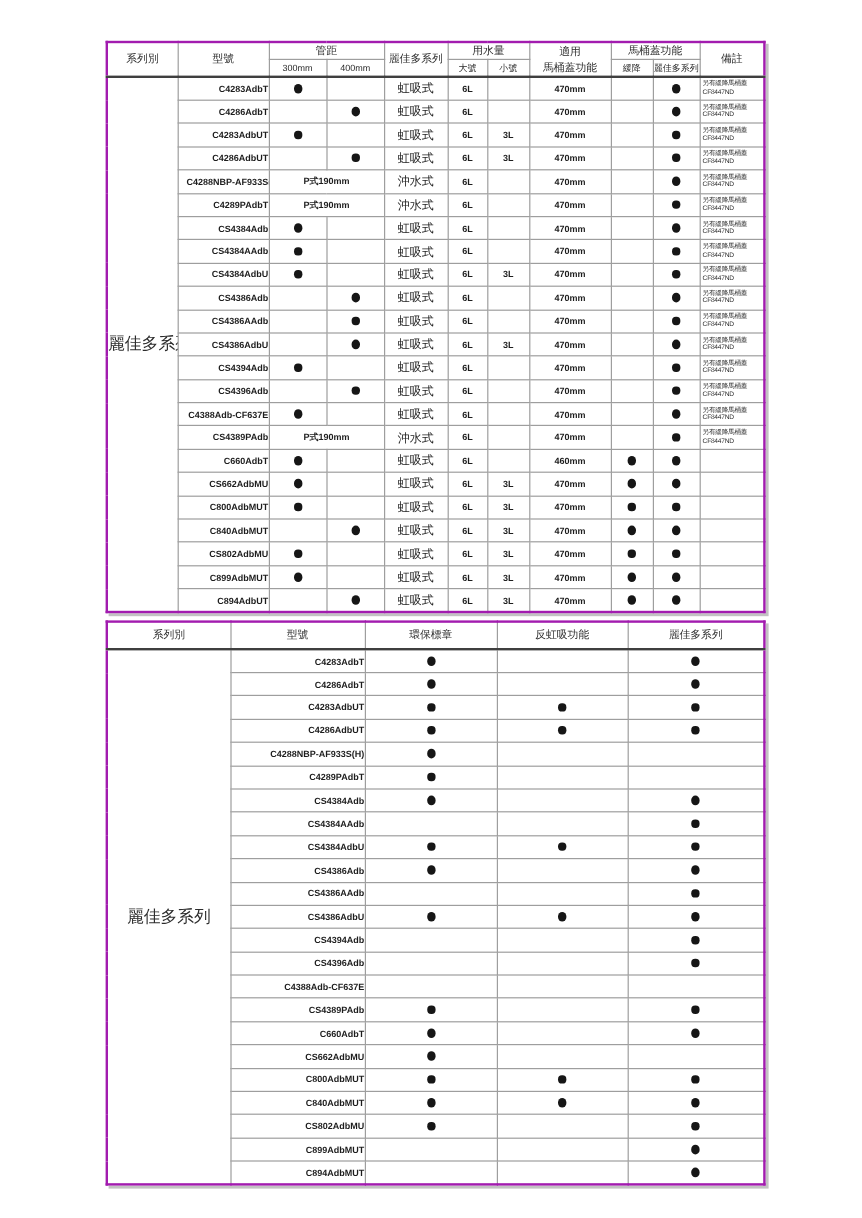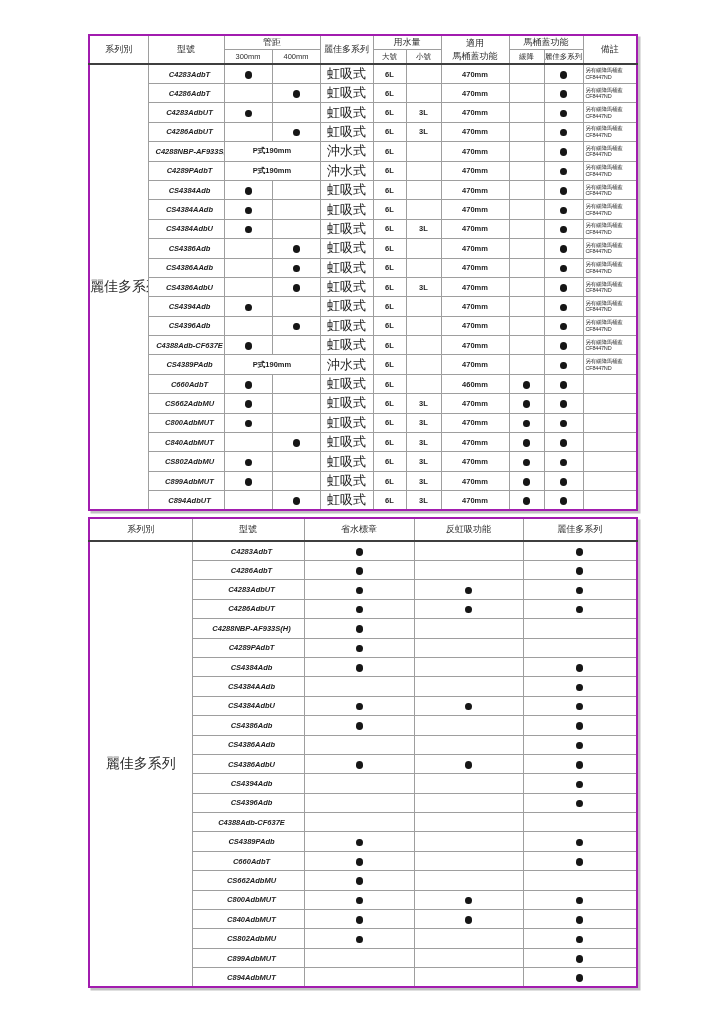--- a/index.html
+++ b/index.html
@@ -14,23 +14,23 @@
 
   th, td { border:1px solid #9e9e9e; text-align:center; vertical-align:middle;
            color:#1d1d1d; overflow:hidden; white-space:nowrap; }
   thead   { border-bottom:2px solid #3f3f3f; }
   thead th { font-weight:normal; color:#2c2c2c; font-size:9px; background:#fff; }
   #table1 thead tr { height:14.5px; }
   #table1 thead th.sub { font-size:7.5px;margin-top:20px; }
   #table2 thead tr { height:23px; }
   tbody tr { height:19.4px; }
 
-  td.model  { text-align:center; padding-left:7px; font-weight:bold; font-size:7.5px;font-style:italic; }
+  td.model  { text-align:right; padding-left:7px; font-weight:bold; font-size:7.5px; }
   td.series { font-size:14px; color:#2c2c2c; }
-  td.cn     { font-size:13px;font-family:Liberation Mono, monospace; }
+  td.cn     { font-size:10px;font-family:Liberation Mono, monospace; }
   td.bold   { font-weight:bold; font-size:7.5px; }
   td.pipe-text { font-size:7.5px;font-weight:bold; }
   td.remark { font-size:5.5px; text-align:left; padding-left:2px; line-height:1.2;
               white-space:normal; color:#2c2c2c; letter-spacing:-0.2px; }
 
   .dot { display:inline-block; width:7px; height:7.5px; background:#161616;
          border-radius:50%; vertical-align:middle; }
 </style>
 </head>
 <body>
@@ -357,21 +357,21 @@
       <col style="width:103px">
         <col style="width:112px">
         <col style="width:110px">
       <col style="width:109px">
         <col style="width:114px">
     </colgroup>
     <thead>
       <tr>
         <th>系列別</th>
         <th>型號</th>
-        <th>省水標章</th>
+        <th>環保標章</th>
         <th>反虹吸功能</th>
         <th>麗佳多系列</th>
       </tr>
     </thead>
     <tbody id="t2-body">
         <tr>
           <td class="series" rowspan="23">麗佳多系列</td>
           <td class="model">C4283AdbT</td>
           <td><span class="dot"></span></td>
           <td></td>

